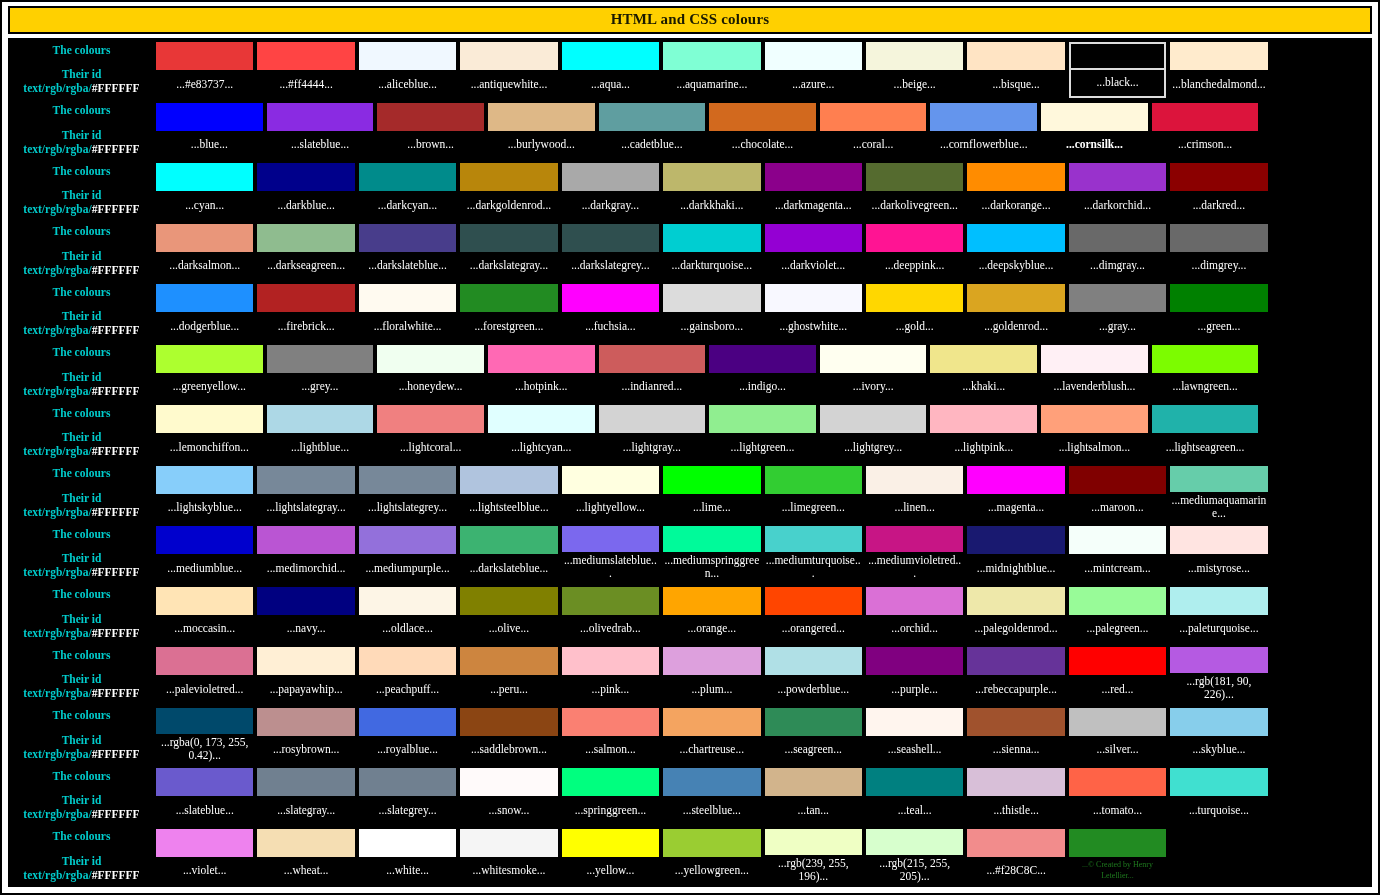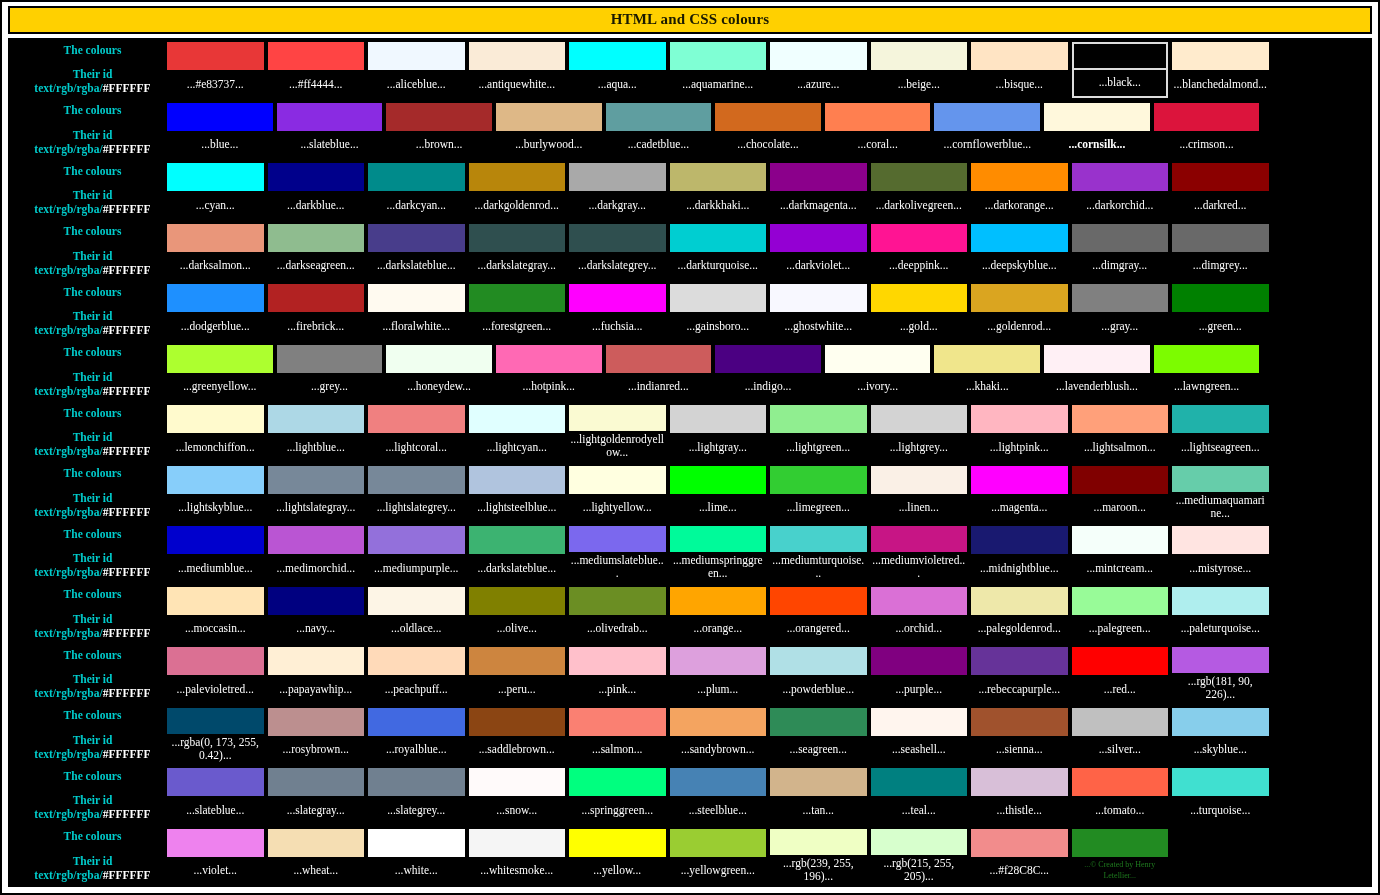--- a/index.html
+++ b/index.html
@@ -49,21 +49,20 @@
     display:flex;
     flex-direction:column;
     align-items:center;
     justify-content:center;
     font-weight:bold;
     font-size:11.5px;
     line-height:1.25;
     text-align:center;
     padding:0 2px;
     box-sizing:border-box;
-    margin-left:11px;
   }
   .labelcell .l1{font-size:11.5px;}
   .labelcell .l2{font-size:11.5px;}
   .labelcell .l3{font-size:11.5px;white-space:nowrap;}
   .labelcell .hexwhite{color:#FFFFFF;font-weight:bold;}
   .cells{
     flex:1 1 auto;
     display:flex;
     min-width:0;
   }
@@ -453,24 +452,20 @@
           </div>
           <div class="cell">
             <div class="sw" style="background: rgb(240, 128, 128);"></div>
             <div class="cap">...lightcoral...</div>
           </div>
           <div class="cell">
             <div class="sw" style="background: rgb(224, 255, 255);"></div>
             <div class="cap">...lightcyan...</div>
           </div>
           <div class="cell">
-            <div class="sw" style="background: rgb(250, 250, 210);"></div>
-            <div class="cap">...lightgoldenrodyellow...</div>
-          </div>
-          <div class="cell">
             <div class="sw" style="background: rgb(211, 211, 211);"></div>
             <div class="cap">...lightgray...</div>
           </div>
           <div class="cell">
             <div class="sw" style="background: rgb(144, 238, 144);"></div>
             <div class="cap">...lightgreen...</div>
           </div>
           <div class="cell">
             <div class="sw" style="background: rgb(211, 211, 211);"></div>
             <div class="cap">...lightgrey...</div>
@@ -733,21 +728,21 @@
           <div class="cell">
             <div class="sw" style="background: rgb(139, 69, 19);"></div>
             <div class="cap">...saddlebrown...</div>
           </div>
           <div class="cell">
             <div class="sw" style="background: rgb(250, 128, 114);"></div>
             <div class="cap">...salmon...</div>
           </div>
           <div class="cell">
             <div class="sw" style="background: rgb(244, 164, 96);"></div>
-            <div class="cap">...sandybrown...</div>
+            <div class="cap">...chartreuse...</div>
           </div>
           <div class="cell">
             <div class="sw" style="background: rgb(46, 139, 87);"></div>
             <div class="cap">...seagreen...</div>
           </div>
           <div class="cell">
             <div class="sw" style="background: rgb(255, 245, 238);"></div>
             <div class="cap">...seashell...</div>
           </div>
           <div class="cell">

